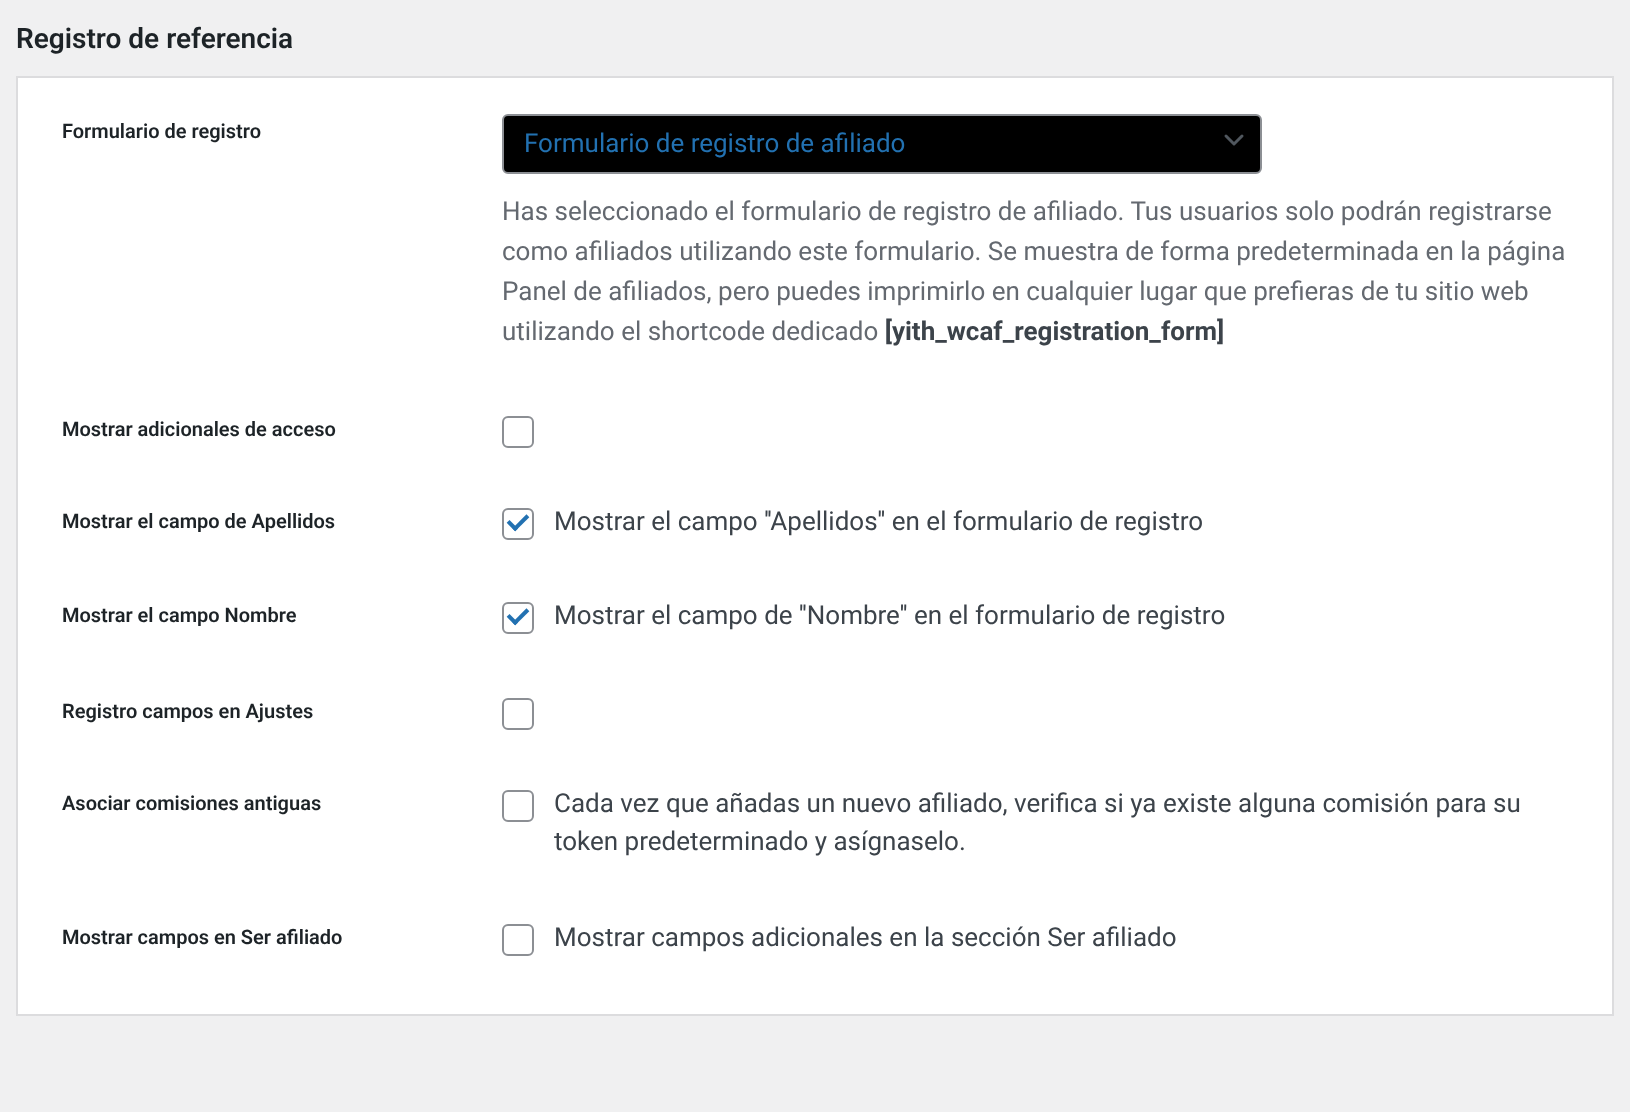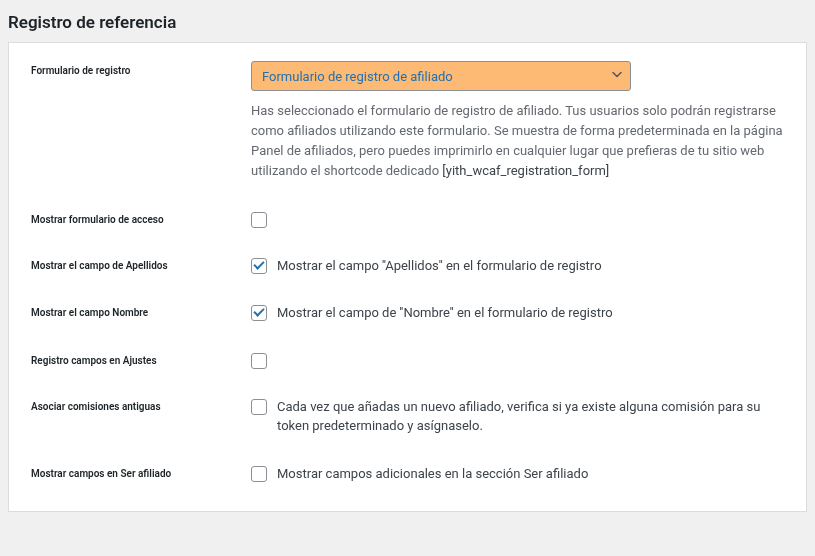--- a/index.html
+++ b/index.html
@@ -9,21 +9,21 @@
     }
     body {
       font-family: -apple-system, BlinkMacSystemFont, "Segoe UI", Roboto, Oxygen-Sans, Ubuntu, Cantarell, "Helvetica Neue", sans-serif;
       font-size: 13px;
       color: #3c434a;
       background: #f0f0f1;
       padding: 0;
       width: 815px;
     }
     .section-title {
-      font-size: 17px;
+      font-size: 14px;
       font-weight: 600;
       color: #1d2327;
       padding: 12px 8px 10px 8px;
     }
     .settings-panel {
       background: #fff;
       border: 1px solid #dcdcde;
       padding: 18px 22px 14px 22px;
       margin: 0 8px 0 8px;
     }
@@ -50,21 +50,21 @@
     .select-wrap {
       position: relative;
       display: inline-block;
       width: 380px;
     }
     .select-control {
       width: 100%;
       height: 30px;
       border: 1px solid #8c8f94;
       border-radius: 3px;
-      background: #fdba74;
+      background: #000000;
       padding: 0 28px 0 10px;
       font-size: 13px;
       color: #2271b1;
       cursor: pointer;
       display: flex;
       align-items: center;
     }
     .select-chevron {
       position: absolute;
       right: 8px;
@@ -73,21 +73,21 @@
       pointer-events: none;
     }
     .help-text {
       font-size: 13px;
       color: #646970;
       line-height: 1.55;
       margin-top: 10px;
       max-width: 550px;
     }
     .shortcode {
-      font-weight: 400;
+      font-weight: 700;
       color: #3c434a;
       text-align: right;
     }
     .check-line {
       display: flex;
       align-items: flex-start;
       gap: 10px;
     }
     .checkbox {
       width: 16px;
@@ -138,21 +138,21 @@
             </svg>
         </span>
       </div>
       <div class="help-text">
         <span>Has seleccionado el formulario de registro de afiliado. Tus usuarios solo podrán registrarse como afiliados utilizando este formulario. Se muestra de forma predeterminada en la página Panel de afiliados, pero puedes imprimirlo en cualquier lugar que prefieras de tu sitio web utilizando el shortcode dedicado </span><span class="shortcode">[yith_wcaf_registration_form]</span>
       </div>
     </div>
   </div>
 
   <div class="form-row">
-    <div class="row-label">Mostrar formulario de acceso</div>
+    <div class="row-label">Mostrar adicionales de acceso</div>
     <div class="row-control">
       <div class="check-line">
         <div class="checkbox"></div>
       </div>
     </div>
   </div>
 
   <div class="form-row">
     <div class="row-label">Mostrar el campo de Apellidos</div>
     <div class="row-control">

